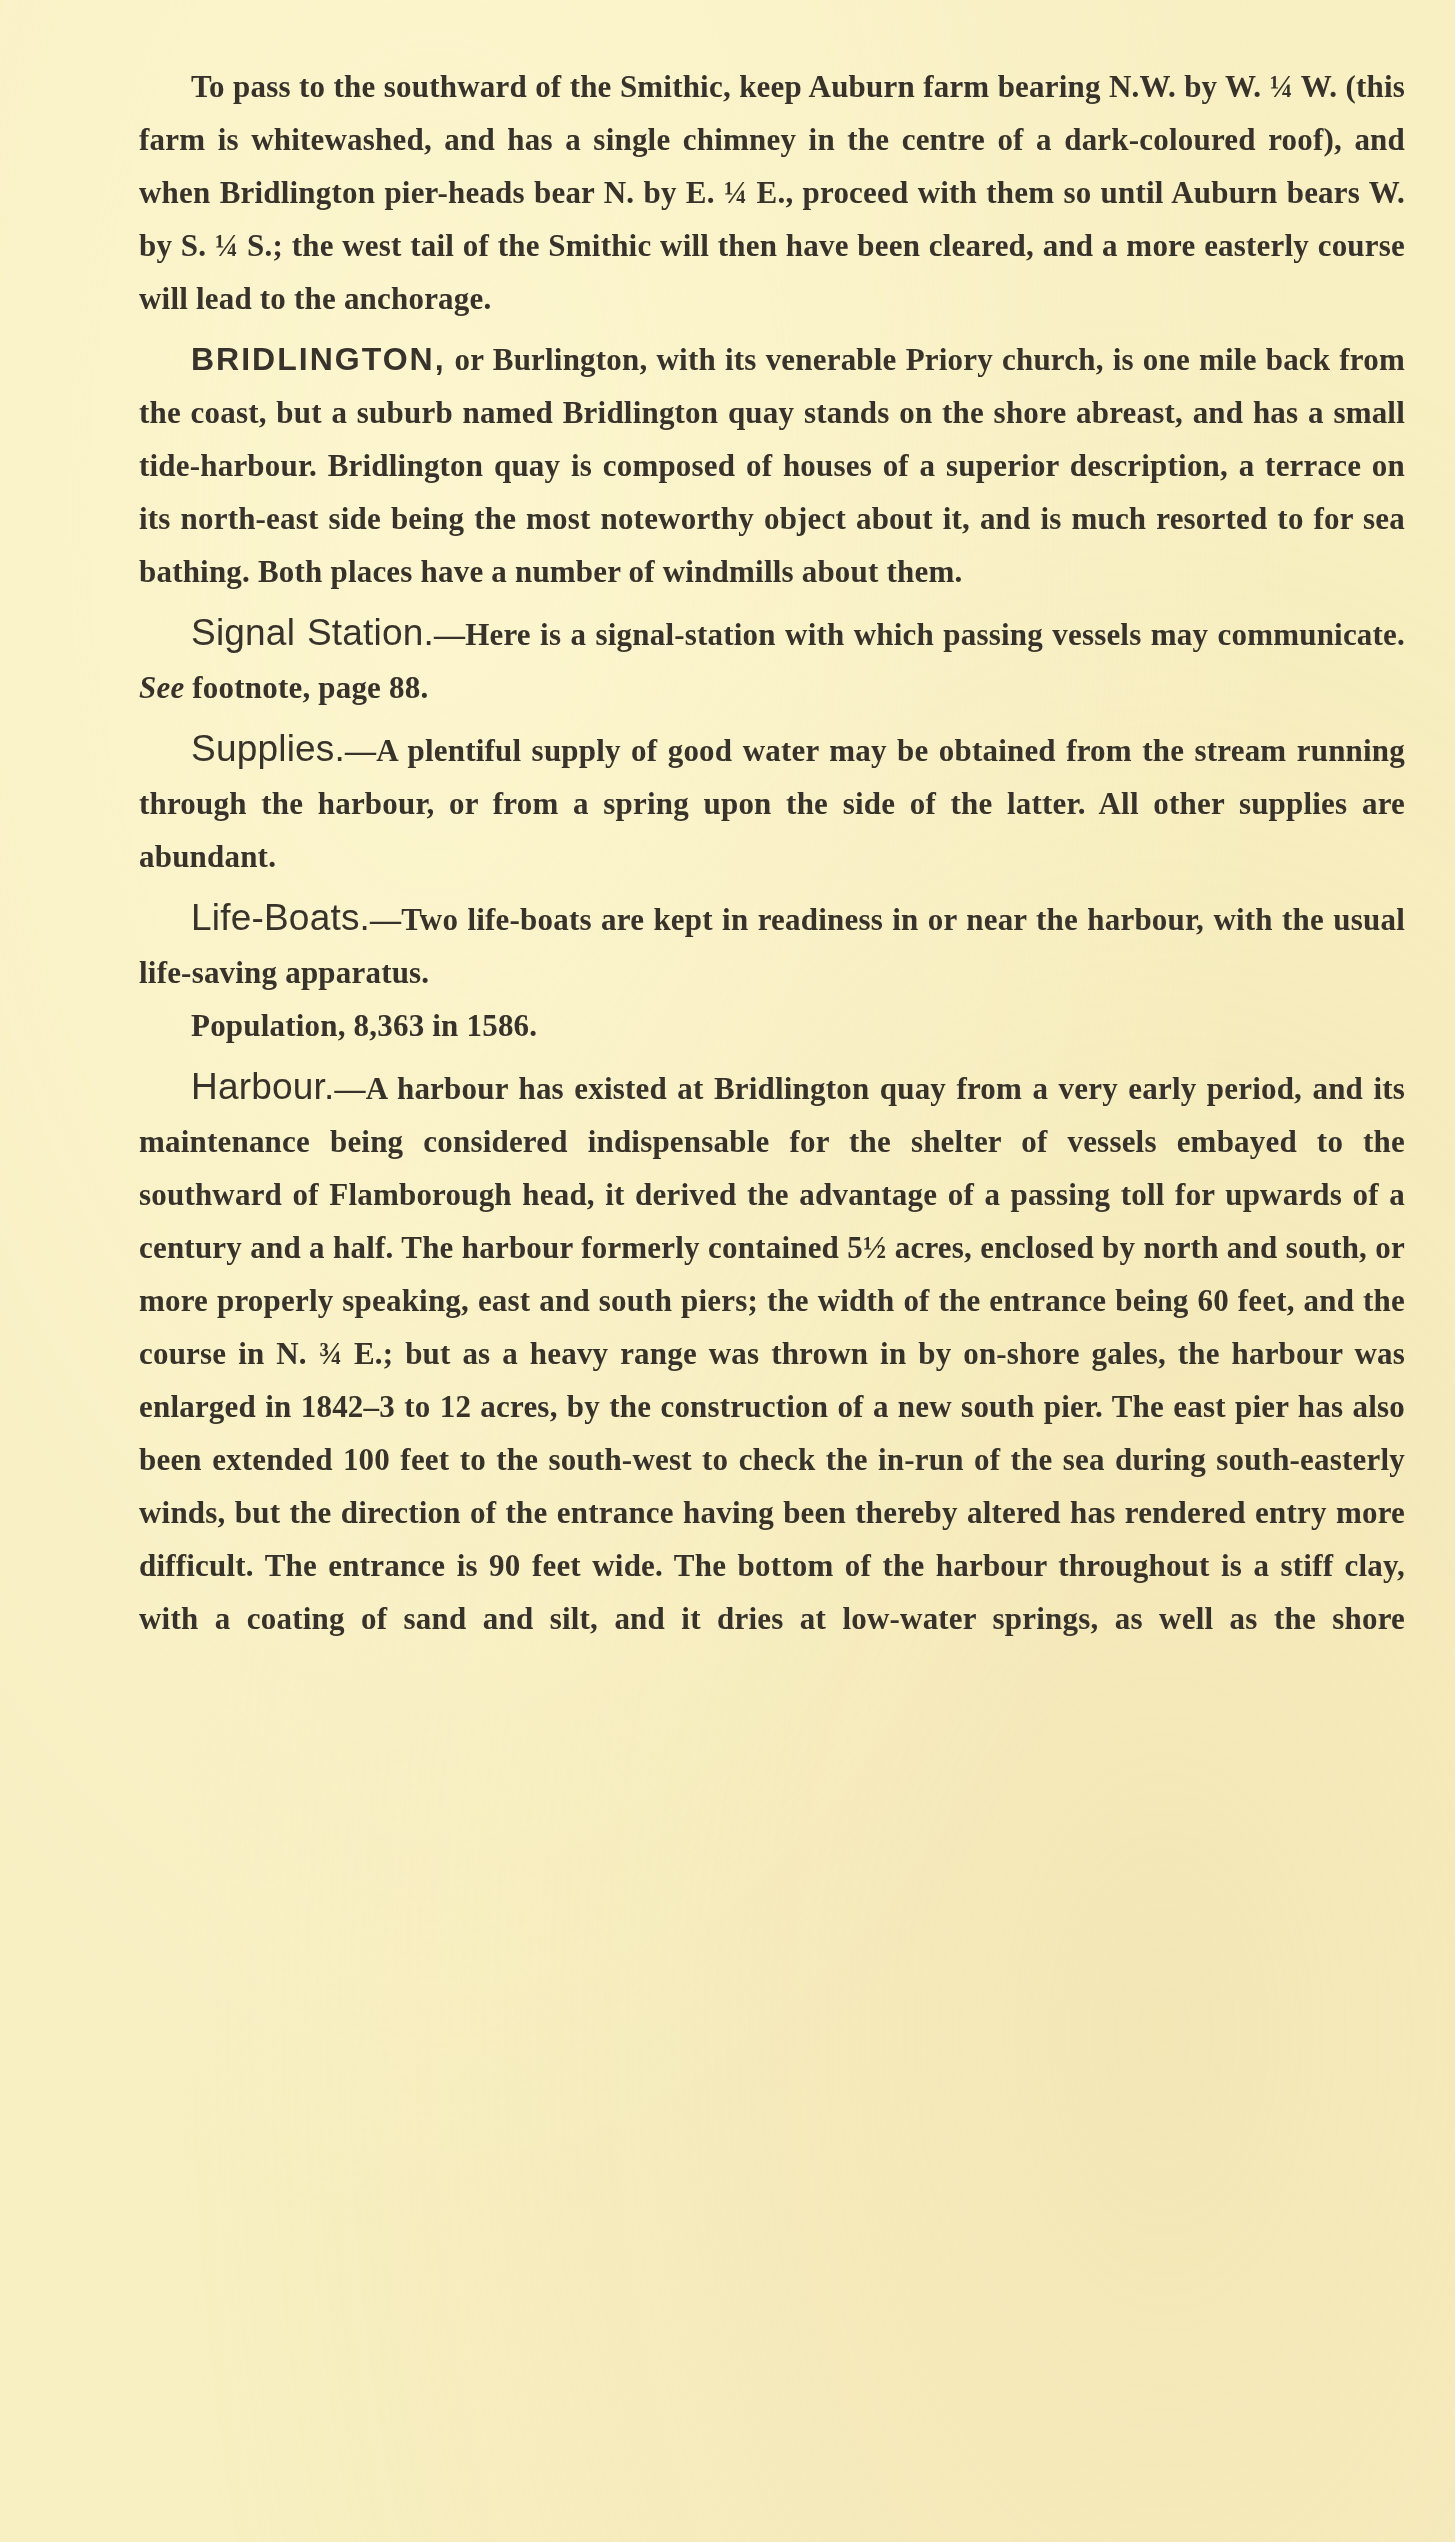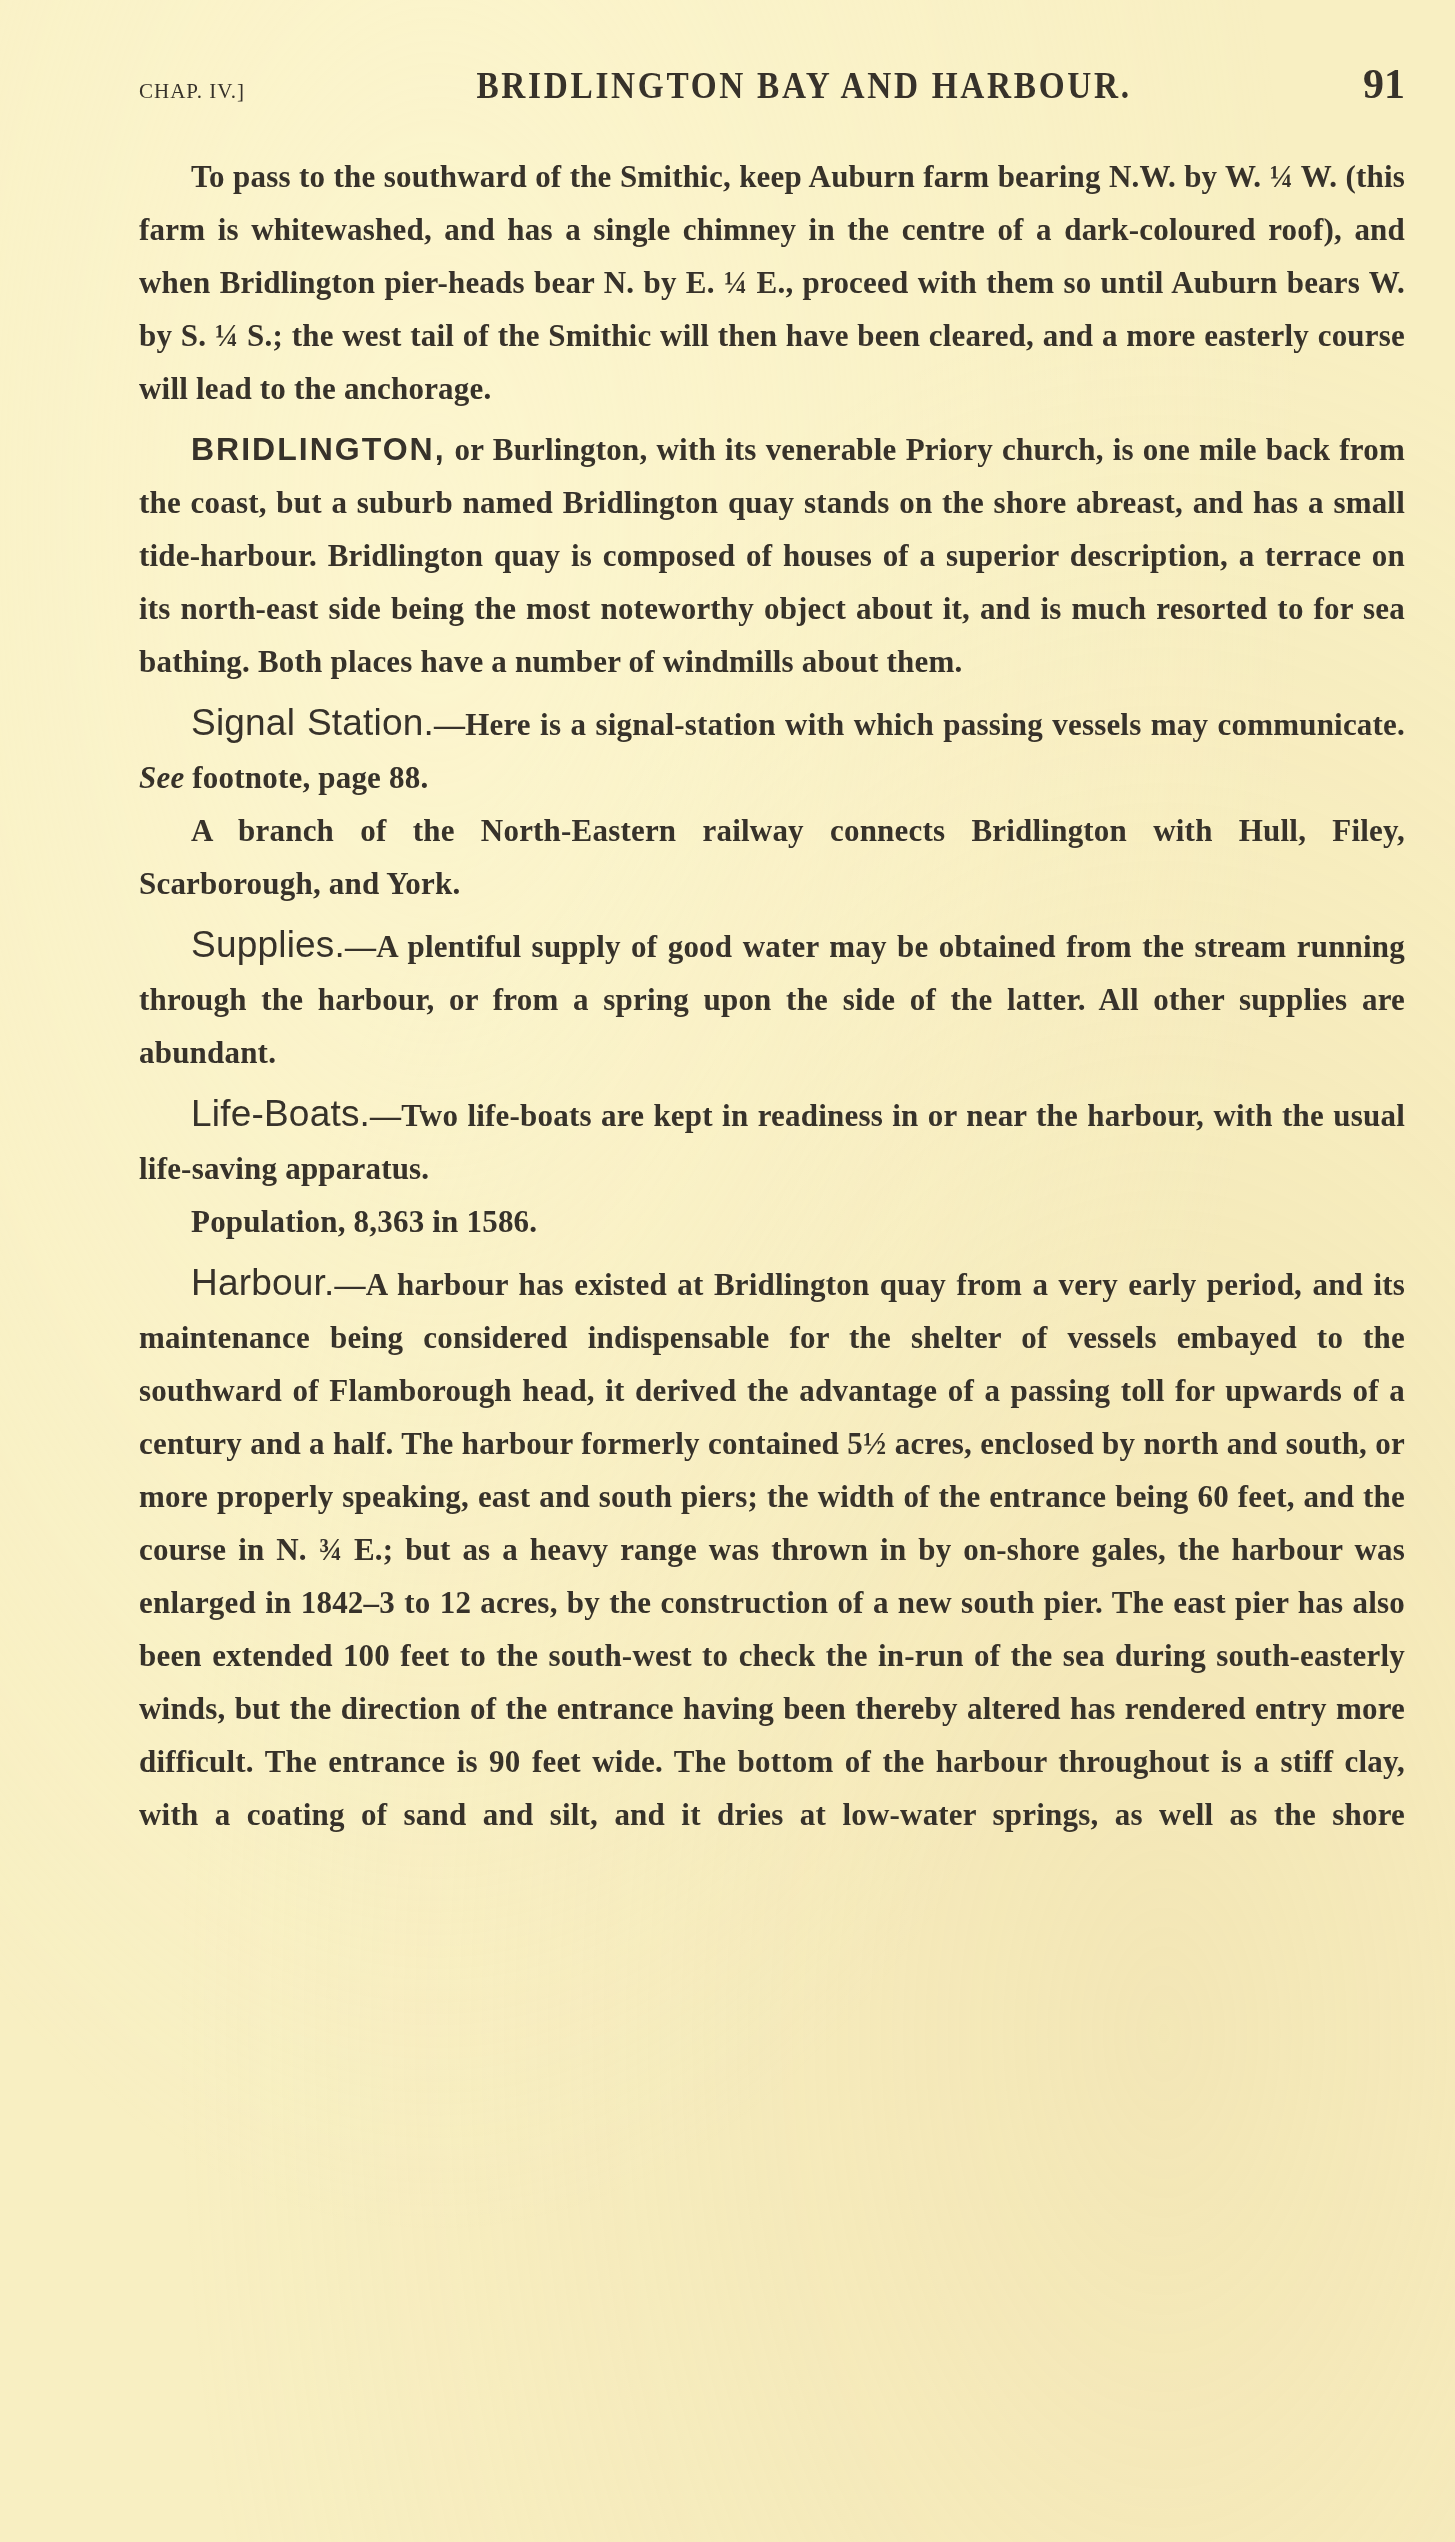--- a/index.html
+++ b/index.html
@@ -27,35 +27,29 @@
   .body p.section { margin-top: 8px; }
   .body p.last { text-align-last: justify; }
   .lead-caps { font-family: "Liberation Sans", "DejaVu Sans", sans-serif; font-weight: bold; font-size: 32px; letter-spacing: 2px; }
   .lead-sans { font-family: "Liberation Sans", "DejaVu Sans", sans-serif; font-weight: normal; font-size: 37px; }
   .ital { font-style: italic; }
 </style>
 </head>
 <body>
 
 <div class="page">
-  <div class="header">
-    <span class="chap">CHAP. IV.]</span>
-    <span class="running-title">BRIDLINGTON BAY AND HARBOUR.</span>
-    <span class="pageno">91</span>
-  </div>
 
   <div class="body">
 
     <p class="indent">To pass to the southward of the Smithic, keep Auburn farm bearing N.W. by W. ¼ W. (this farm is whitewashed, and has a single chimney in the centre of a dark-coloured roof), and when Bridlington pier-heads bear N. by E. ¼ E., proceed with them so until Auburn bears W. by S. ¼ S.; the west tail of the Smithic will then have been cleared, and a more easterly course will lead to the anchorage.</p>
 
     <p class="indent section"><span class="lead-caps">BRIDLINGTON,</span><span> or Burlington, with its venerable Priory church, is one mile back from the coast, but a suburb named Bridlington quay stands on the shore abreast, and has a small tide-harbour. Bridlington quay is composed of houses of a superior description, a terrace on its north-east side being the most noteworthy object about it, and is much resorted to for sea bathing. Both places have a number of windmills about them.</span></p>
 
     <p class="indent section"><span class="lead-sans">Signal Station.</span><span>—Here is a signal-station with which passing vessels may communicate. </span><span class="ital">See</span><span> footnote, page 88.</span></p>
 
-    <p class="indent">A branch of the North-Eastern railway connects Bridlington with Hull, Filey, Scarborough, and York.</p>
 
 
     <p class="indent section"><span class="lead-sans">Supplies.</span><span>—A plentiful supply of good water may be obtained from the stream running through the harbour, or from a spring upon the side of the latter. All other supplies are abundant.</span></p>
 
     <p class="indent section"><span class="lead-sans">Life-Boats.</span><span>—Two life-boats are kept in readiness in or near the harbour, with the usual life-saving apparatus.</span></p>
 
     <p class="indent">Population, 8,363 in 1586.</p>
 
     <p class="indent section last"><span class="lead-sans">Harbour.</span><span>—A harbour has existed at Bridlington quay from a very early period, and its maintenance being considered indispensable for the shelter of vessels embayed to the southward of Flamborough head, it derived the advantage of a passing toll for upwards of a century and a half. The harbour formerly contained 5½ acres, enclosed by north and south, or more properly speaking, east and south piers; the width of the entrance being 60 feet, and the course in N. ¾ E.; but as a heavy range was thrown in by on-shore gales, the harbour was enlarged in 1842–3 to 12 acres, by the construction of a new south pier. The east pier has also been extended 100 feet to the south-west to check the in-run of the sea during south-easterly winds, but the direction of the entrance having been thereby altered has rendered entry more difficult. The entrance is 90 feet wide. The bottom of the harbour throughout is a stiff clay, with a coating of sand and silt, and it dries at low-water springs, as well as the shore</span></p>
   </div>

